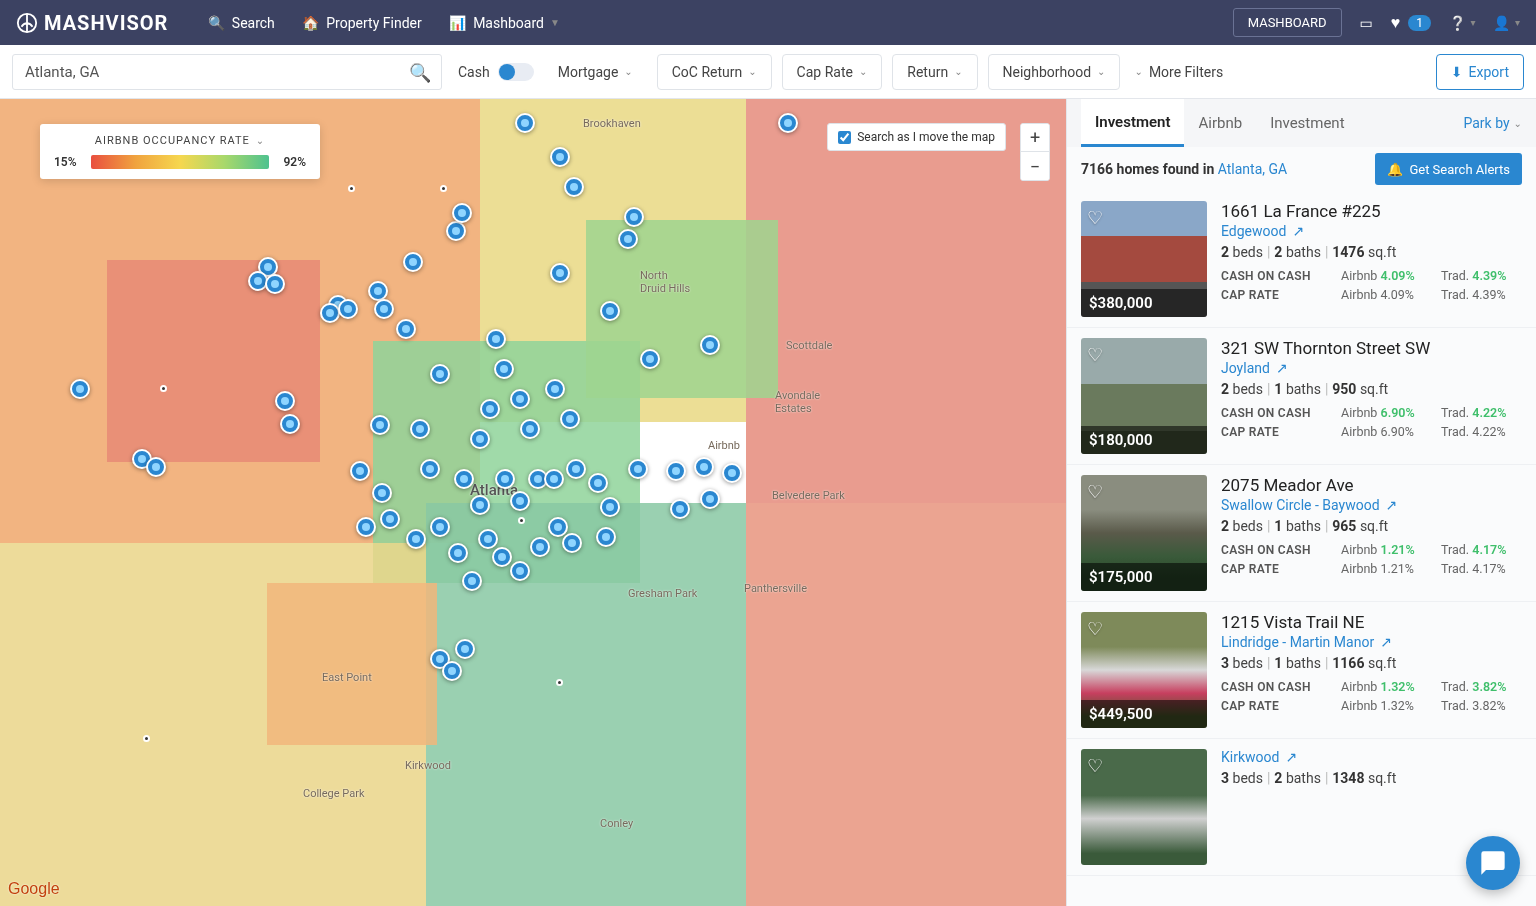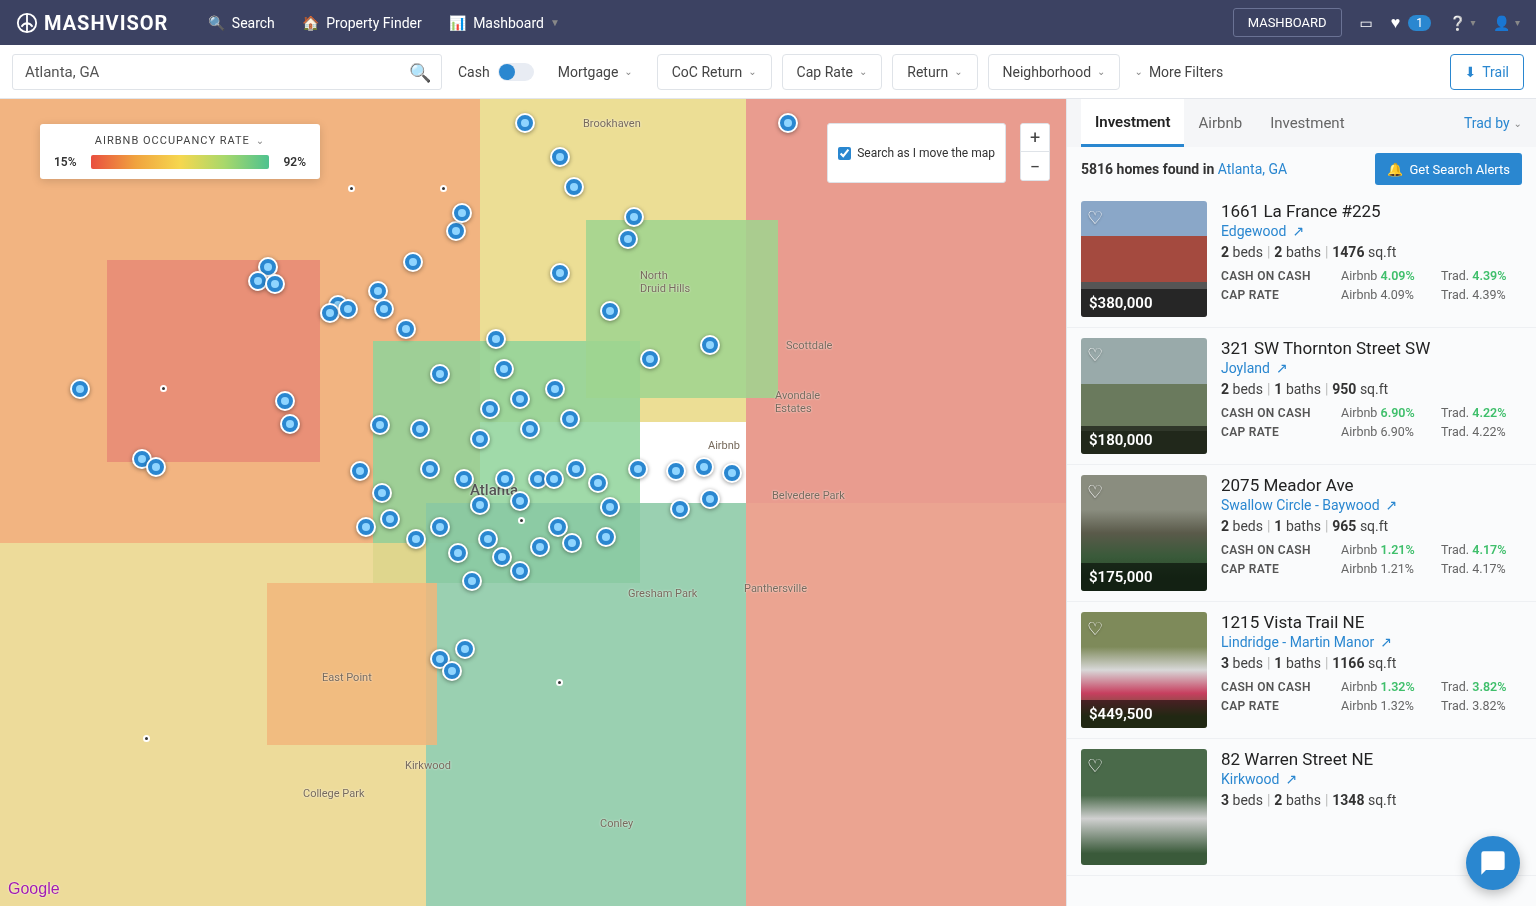--- a/index.html
+++ b/index.html
@@ -38,32 +38,32 @@
 .map-pane { flex:1; position:relative; overflow:hidden; }
 .heatmap { position:absolute; inset:0; }
 .heat-region { position:absolute; opacity:.85; }
 
 .legend { position:absolute; top:25px; left:40px; background:#fff; box-shadow:0 2px 10px rgba(0,0,0,.15); border-radius:3px; width:280px; padding:10px 14px; }
 .legend-title { text-align:center; font-size:11px; letter-spacing:1px; color:#444; display:flex; align-items:center; justify-content:center; gap:6px; cursor:pointer; margin-bottom:8px;}
 .legend-bar { height:14px; background:linear-gradient(90deg,#e94f3f,#f0a33f,#f6d74f,#a8d86b,#4ec28f); margin:0 6px; border-radius:2px;}
 .legend-row { display:flex; align-items:center; gap:8px; }
 .legend-val { font-size:12px; font-weight:600; color:#333; }
 
-.search-move { position:absolute; top:24px; right:60px; background:#fff; border:1px solid #dfe3e8; border-radius:3px; padding:22px 10px; display:flex; align-items:center; gap:6px; font-size:12px; color:#333; }
+.search-move { position:absolute; top:24px; right:60px; background:#fff; border:1px solid #dfe3e8; border-radius:3px; padding:6px 10px; display:flex; align-items:center; gap:6px; font-size:12px; color:#333; }
 .search-move input { accent-color:#2a87d0; }
 
 .zoom { position:absolute; top:24px; right:16px; width:30px; background:#fff; border:1px solid #dfe3e8; border-radius:3px; overflow:hidden; }
 .zoom button { width:100%; height:28px; border:none; background:#fff; font-size:18px; cursor:pointer; color:#444; display:flex; align-items:center; justify-content:center; }
 .zoom button:first-child { border-bottom:1px solid #dfe3e8; }
 
 .map-pin { position:absolute; width:20px; height:20px; background:#2a87d0; border:2px solid #fff; border-radius:50%; box-shadow:0 1px 4px rgba(0,0,0,.4); cursor:pointer; }
 .map-pin::after { content:""; position:absolute; inset:4px; background:#8fd5ff; border-radius:50%; }
 .map-dot { position:absolute; width:7px; height:7px; background:#333; border:2px solid #fff; border-radius:50%; }
 
-.google-logo { position:absolute; left:8px; bottom:8px; font-size:16px; color:#a21caf; font-family:Product Sans,Arial; text-shadow:0 0 2px #fff; }
+.google-logo { position:absolute; left:8px; bottom:8px; font-size:16px; color:#c2410c; font-family:Product Sans,Arial; text-shadow:0 0 2px #fff; }
 .map-footer { position:absolute; right:2px; bottom:2px; display:flex; gap:4px; font-size:10px; color:#444;}
 .map-footer span { background:rgba(255,255,255,.7); padding:2px 4px; cursor:pointer; }
 
 .map-label { position:absolute; font-size:11px; color:#776a5c; text-shadow:0 0 2px #fff; pointer-events:none; }
 .atlanta { font-size:15px; font-weight:500; color:#555;}
 
 
 .results-pane { width:470px; background:#fafbfc; display:flex; flex-direction:column; border-left:1px solid #e3e6eb; }
 .tabs { display:flex; align-items:center; background:#f5f6f8; padding:0 14px; height:48px; position:relative; }
 .tab { padding:0 14px; height:100%; display:flex; align-items:center; font-size:15px; color:#666; cursor:pointer; }
@@ -175,21 +175,21 @@
   <div class="filter-pill">
       <span>Neighborhood</span>
       <span class="chev">⌄</span>
     </div>
   <div class="more-filters">
       <span class="chev">⌄</span>
       <span>More Filters</span>
     </div>
   <button class="export-btn">
       <span>⬇</span>
-      <span>Trail</span>
+      <span>Export</span>
     </button>
 </div>
 
 <div class="main">
 
   <div class="map-pane">
     <div class="heatmap">
       <div class="heat-region" style="left:0;top:0;width:45%;height:55%;background:#f0a76b"></div>
       <div class="heat-region" style="left:45%;top:0;width:25%;height:40%;background:#e9d882"></div>
       <div class="heat-region" style="left:70%;top:0;width:30%;height:50%;background:#e58b7b"></div>
@@ -321,27 +321,27 @@
 
     <div class="google-logo">Google</div>
   </div>
 
   <div class="results-pane">
     <div class="tabs">
       <div class="tab active">Investment</div>
       <div class="tab">Airbnb</div>
       <div class="tab">Investment</div>
       <div class="sort-by">
-          <span>Trad by</span>
+          <span>Park by</span>
           <span class="chev">⌄</span>
         </div>
     </div>
 
     <div class="results-head">
-      <div class="count"><b>5816 homes found in </b><span class="loc">Atlanta, GA</span></div>
+      <div class="count"><b>7166 homes found in </b><span class="loc">Atlanta, GA</span></div>
       <button class="alert-btn">
           <span>🔔</span>
           <span>Get Search Alerts</span>
         </button>
     </div>
 
     <div class="listings" id="listings">
         <div class="listing">
     <div class="thumb img1">
       <span class="fav">♡</span>
@@ -433,21 +433,20 @@
               </div>
       </div>
     </div>
         </div>
         <div class="listing">
     <div class="thumb img5">
       <span class="fav">♡</span>
 
     </div>
     <div class="details">
-      <div class="addr">82 Warren Street NE</div>
       <div class="hood">Kirkwood <span>↗</span></div>
       <div class="specs"><b>3</b> beds<span class="sep">|</span><b>2</b> baths<span class="sep">|</span><b>1348</b> sq.ft</div>
 
     </div>
         </div>
       </div>
   </div>
 </div>
 
 <div class="chat-bubble">

